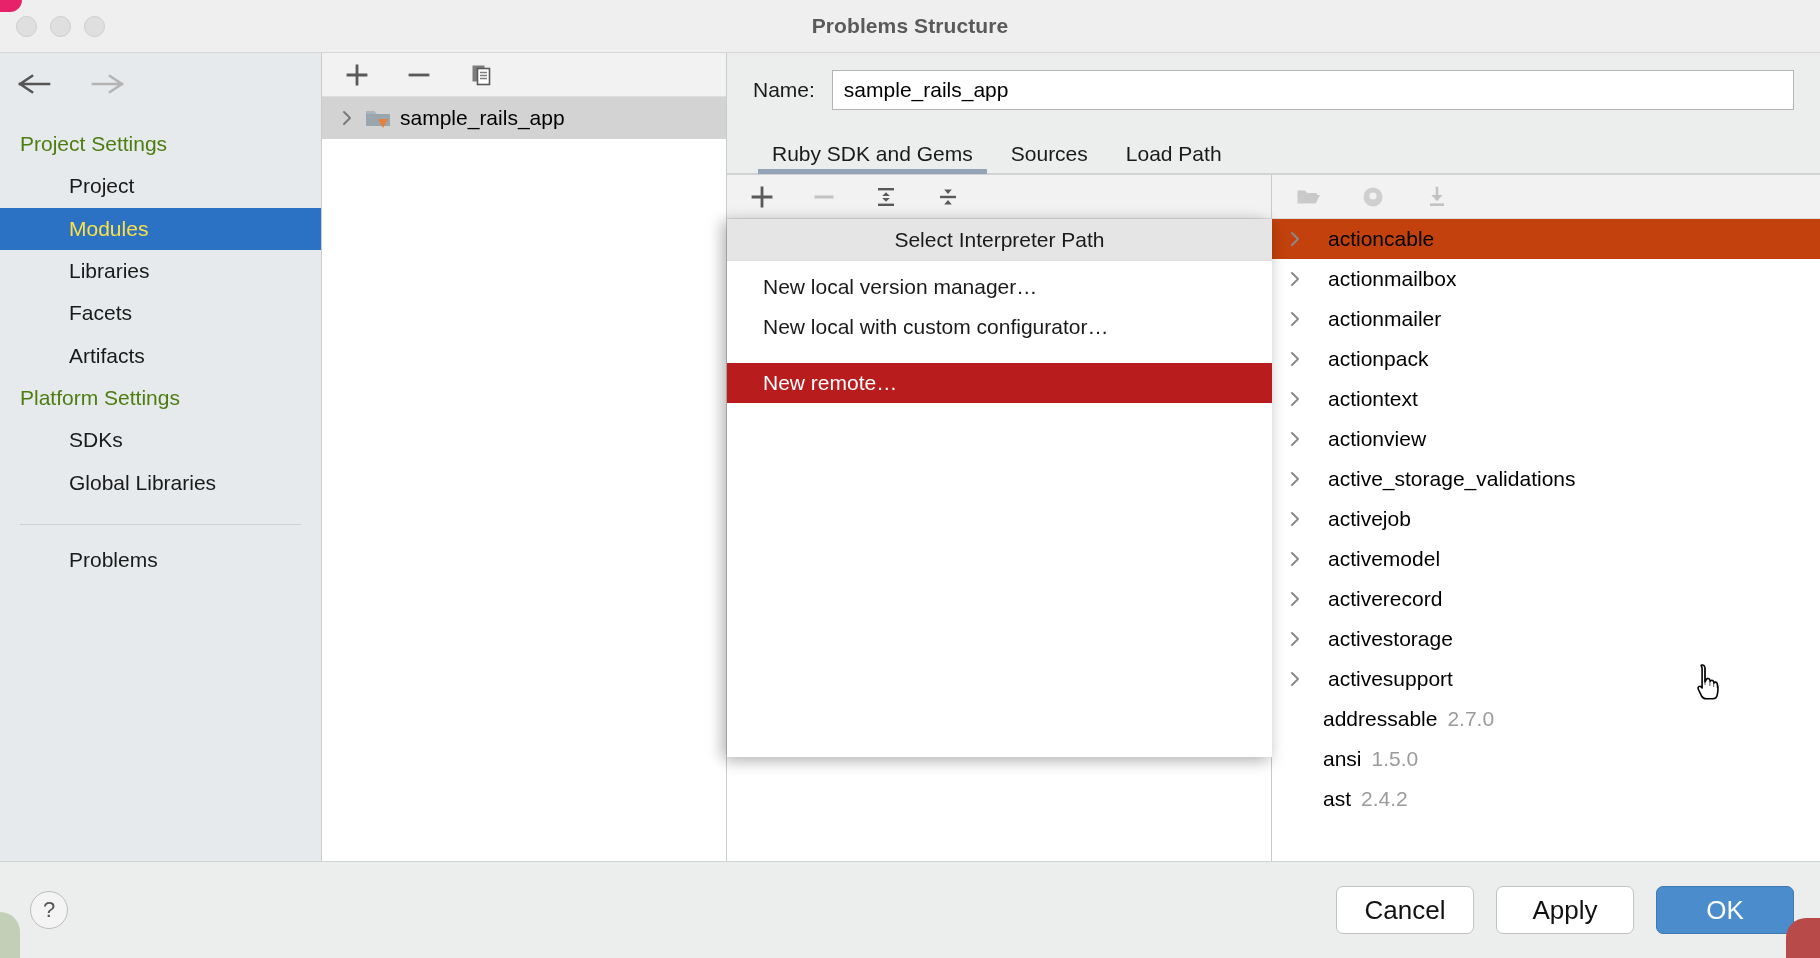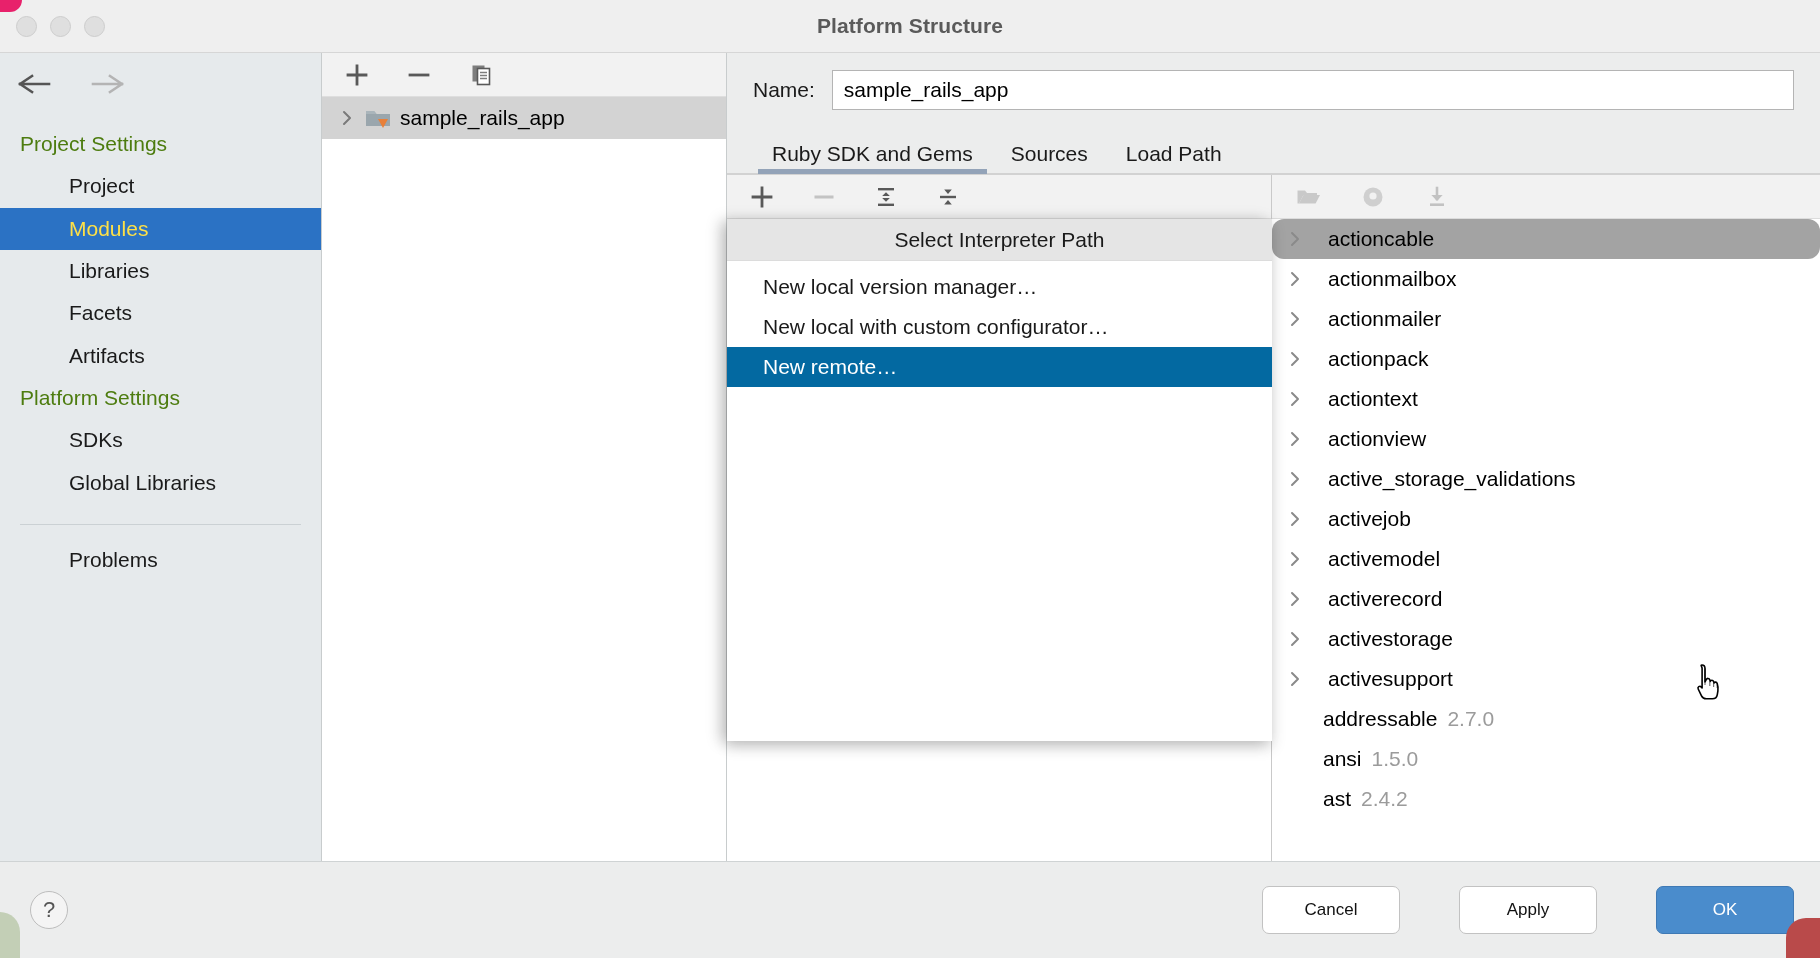--- a/index.html
+++ b/index.html
@@ -220,21 +220,21 @@
   
   .gem-row {
     height: 40px;
     display: flex;
     align-items: center;
     padding-left: 14px;
     gap: 10px;
     font-size: 21px;
     color: #000;
   }
-  .gem-row.selected { background: #a3a3a3; border-radius: 12px; }
+  .gem-row.selected { background: #c2410c; }
   .gem-name { white-space: nowrap; }
   .gem-ver { color: #9b9b9b; }
   .gem-indent { padding-left: 51px; }
 
   
   #menu {
     position: absolute;
     left: 0px;
     top: 44px;
     width: 545px;
@@ -257,22 +257,23 @@
   .menu-item {
     height: 40px;
     display: flex;
     align-items: center;
     padding-left: 36px;
     font-size: 21px;
     color: #1a1a1a;
     white-space: nowrap;
   }
   .menu-item.highlight {
-    background: #0369a1;
+    background: #b91c1c;
     color: #ffffff;
+    margin-top: 16px;
   }
   #menu-tail { height: 350px; background: #ffffff; }
 
   
   #cursor {
     position: absolute;
     left: 965px;
     top: 488px;
     width: 34px; height: 40px;
     z-index: 90;
@@ -299,24 +300,24 @@
     margin-left: 4px;
   }
   #footer-spacer { flex: 1 1 auto; }
   #footer-buttons { display: flex; gap: 22px; align-items: center; }
   .dlg-btn {
     min-width: 138px;
     height: 48px;
     border-radius: 7px;
     border: 1px solid #c2c2c2;
     background: #ffffff;
-    font-size: 17px;
+    font-size: 26px;
     color: #111;
     font-family: "Liberation Sans", sans-serif;
-    display: flex; align-items: center; justify-content: center; margin-left: 37px;
+    display: flex; align-items: center; justify-content: center;
   }
   .dlg-btn.primary {
     background: #4a8ccc;
     border-color: #3f79b4;
     color: #ffffff;
   }
 
   
   #corner-bl {
     position: absolute; left: 0; bottom: 0;
@@ -346,21 +347,21 @@
 <div id="window">
 
   <div id="corner-tl"></div>
 
   <div id="titlebar">
     <div id="traffic">
       <div class="tl"></div>
       <div class="tl"></div>
       <div class="tl"></div>
     </div>
-    <div id="title-text">Platform Structure</div>
+    <div id="title-text">Problems Structure</div>
   </div>
 
   <div id="body">
 
     <div id="sidebar">
       <div id="nav-arrows">
         <div class="navbtn">
           <svg width="34" height="22" viewBox="0 0 34 22">
             <path d="M2 11 L14 3 M2 11 L14 19 M2 11 L31 11" stroke="#555" stroke-width="2.6" fill="none" stroke-linecap="square"></path>
           </svg>

